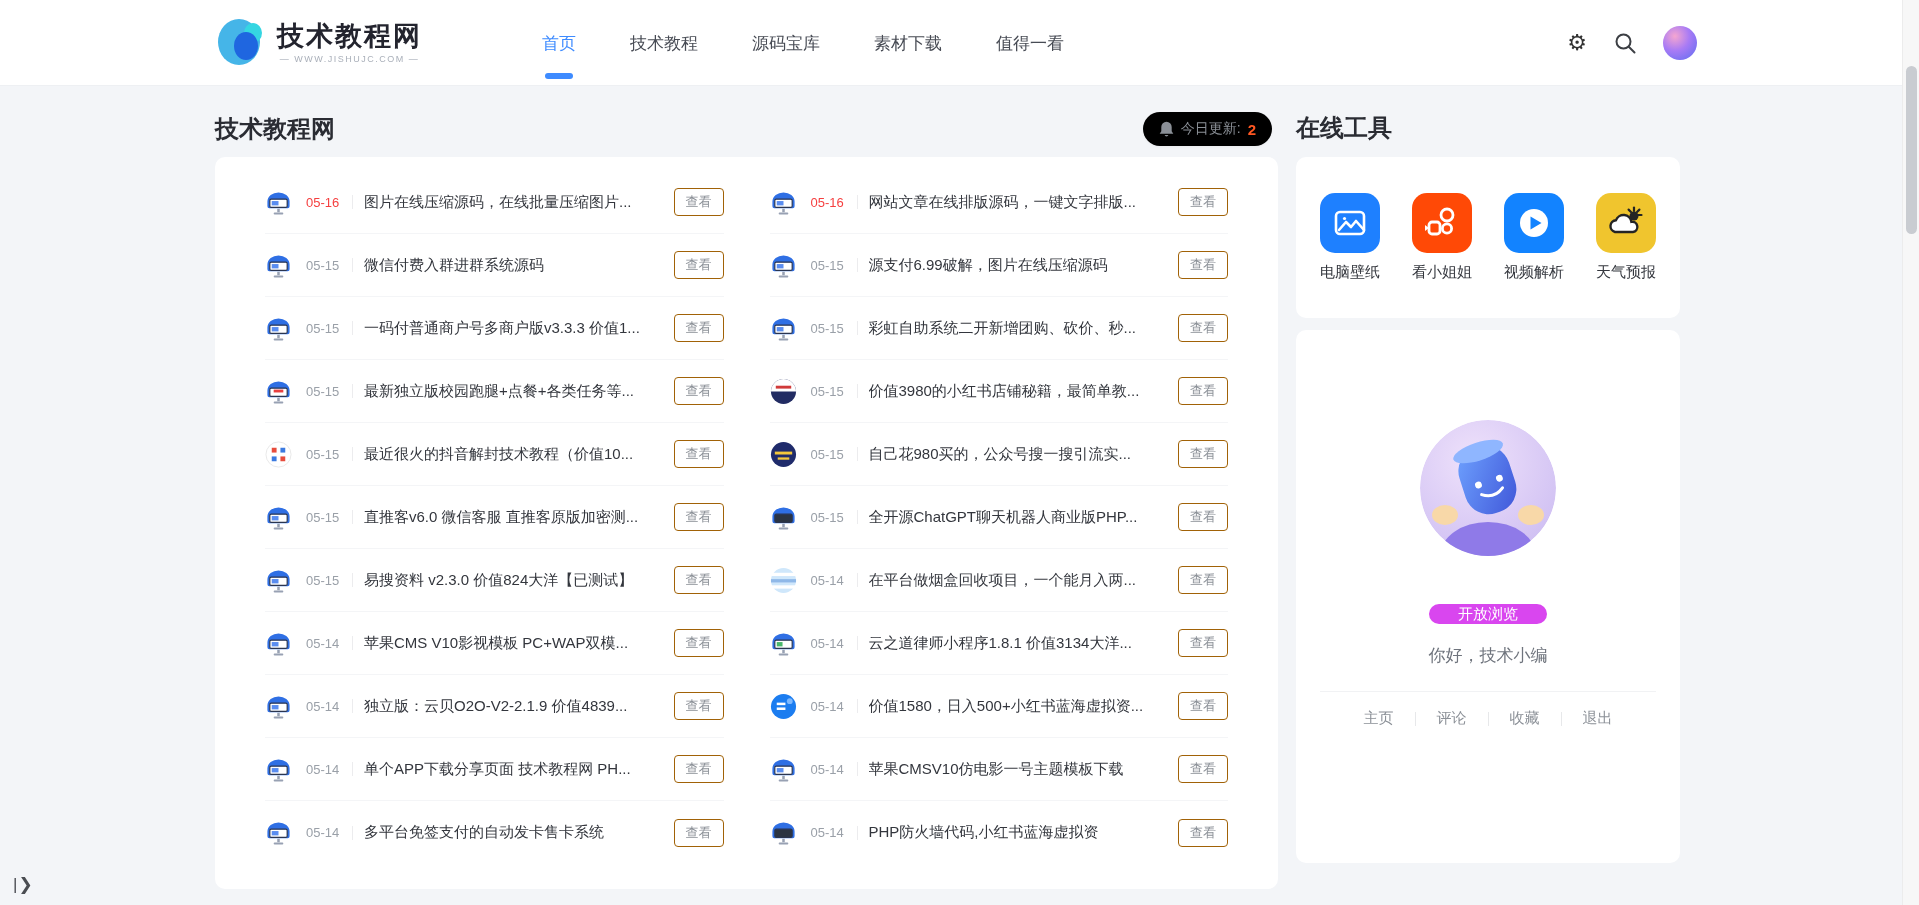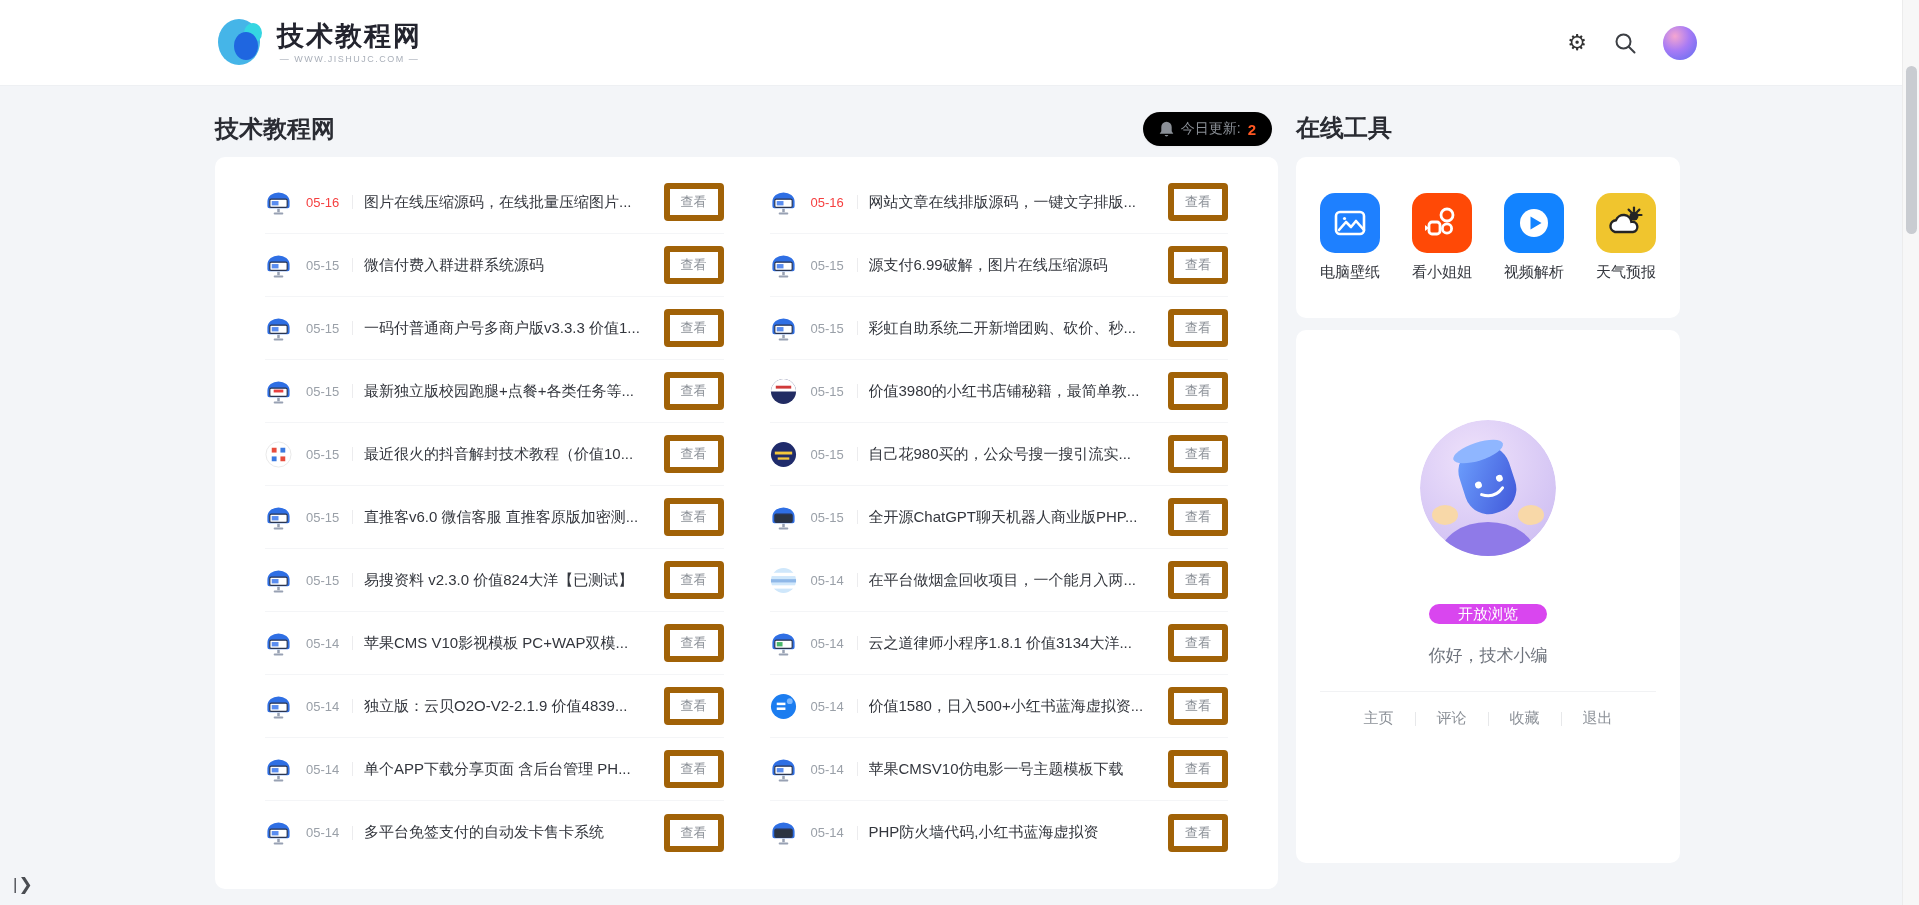--- a/index.html
+++ b/index.html
@@ -44,21 +44,21 @@
   .col { display:flex; flex-direction:column; }
   .row { display:flex; align-items:center; height:63px; border-bottom:1px solid #f4f5f7; }
   .col .row:last-child { border-bottom:none; }
   .fav { width:27px; height:27px; flex:0 0 27px; display:flex; align-items:center; justify-content:center; }
   .fav svg { width:27px; height:27px; }
   .date { width:44px; margin-left:14px; font-size:13px; color:#9aa0a8; flex:0 0 44px; }
   .date.hot { color:#f53f3f; }
   .vsep { width:1px; height:14px; background:#ececee; margin:0 11px 0 2px; }
   .rtitle { flex:1; font-size:15px; color:#33363d; white-space:nowrap; overflow:hidden;
             text-overflow:ellipsis; cursor:pointer; }
-  .view-btn { margin-left:12px; flex:0 0 auto; background:#fff; border:6px solid #a16207; color:#8b9097;
+  .view-btn { margin-left:12px; flex:0 0 auto; background:#fff; border:1px solid #a16207; color:#8b9097;
             font-size:13px; border-radius:4px; padding:4px 11px; cursor:pointer;
             font-family:inherit; }
 
   
   .tools-card { position:absolute; left:1296px; top:157px; width:384px; height:161px; background:#fff;
             border-radius:10px; display:flex; align-items:center; justify-content:space-between;
             padding:0 24px; }
   .tool { display:flex; flex-direction:column; align-items:center; gap:10px; cursor:pointer; }
   .tool-icon { width:60px; height:60px; border-radius:15px; display:flex; align-items:center;
             justify-content:center; }
@@ -96,20 +96,27 @@
         <ellipse cx="24" cy="27" rx="21" ry="23" fill="#45b5e8"></ellipse>
         <ellipse cx="38" cy="18" rx="9" ry="10" fill="#35d6e2"></ellipse>
         <ellipse cx="31" cy="31" rx="12" ry="14" fill="#1f66e0"></ellipse>
       </svg>
       <div class="logo-text-wrap">
         <div class="logo-title">技术教程网</div>
         <div class="logo-sub">— WWW.JISHUJC.COM —</div>
       </div>
     </div>
 
+    <nav class="nav">
+        <a class="nav-item active">首页</a>
+        <a class="nav-item">技术教程</a>
+        <a class="nav-item">源码宝库</a>
+        <a class="nav-item">素材下载</a>
+        <a class="nav-item">值得一看</a>
+      </nav>
 
     <div class="header-actions">
       <span class="gear">⚙</span>
       <svg class="search-btn" viewBox="0 0 24 24" fill="none" stroke="#3c3f44" stroke-width="2" stroke-linecap="round">
         <circle cx="10.5" cy="10.5" r="7"></circle>
           <line x1="16" y1="16" x2="21.5" y2="21.5"></line>
       </svg>
       <span class="header-avatar"></span>
     </div>
   </div>
@@ -271,21 +278,21 @@
               <svg viewBox="0 0 28 28">
       <path d="M2.5 13 a11.5 9.5 0 0 1 23 0 v5 a2 2 0 0 1 -2 2 h-19 a2 2 0 0 1 -2 -2 z" fill="#2f6fe4"></path>
       <rect x="5" y="10.5" width="18" height="8.5" rx="1.5" fill="#fff" stroke="#2a3550" stroke-width="1.2"></rect>
       <rect x="7" y="12.5" width="7" height="4.5" fill="#5a8df0"></rect>
       <rect x="12.7" y="20.5" width="2.6" height="3.6" fill="#98a1b3"></rect>
       <rect x="9" y="24.4" width="10" height="2" rx="1" fill="#98a1b3"></rect>
     </svg>
             </span>
     <span class="date">05-14</span>
     <span class="vsep"></span>
-    <span class="rtitle">单个APP下载分享页面 含后台管理 PH...</span>
+    <span class="rtitle">单个APP下载分享页面 技术教程网 PH...</span>
     <button class="view-btn">查看</button>
   </div>
           <div class="row">
     <span class="fav">
               <svg viewBox="0 0 28 28">
       <path d="M2.5 13 a11.5 9.5 0 0 1 23 0 v5 a2 2 0 0 1 -2 2 h-19 a2 2 0 0 1 -2 -2 z" fill="#2f6fe4"></path>
       <rect x="5" y="10.5" width="18" height="8.5" rx="1.5" fill="#fff" stroke="#2a3550" stroke-width="1.2"></rect>
       <rect x="7" y="12.5" width="7" height="4.5" fill="#5a8df0"></rect>
       <rect x="12.7" y="20.5" width="2.6" height="3.6" fill="#98a1b3"></rect>
       <rect x="9" y="24.4" width="10" height="2" rx="1" fill="#98a1b3"></rect>

